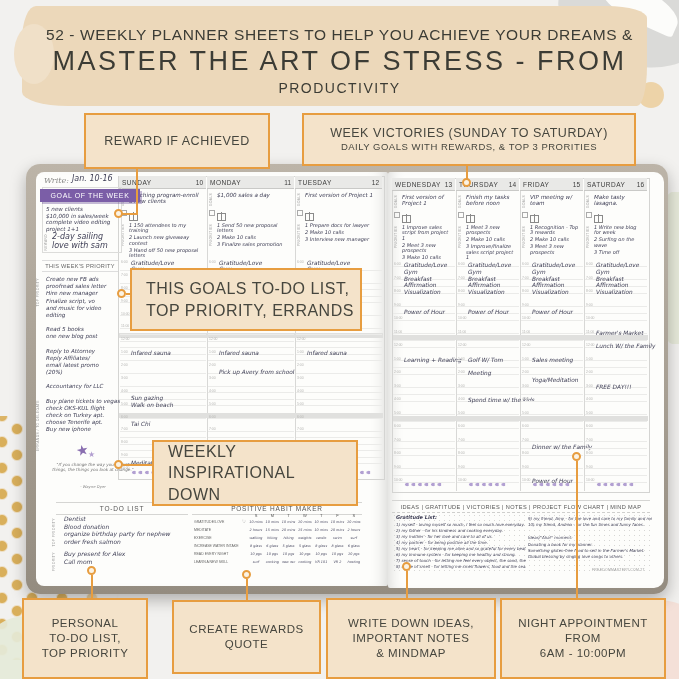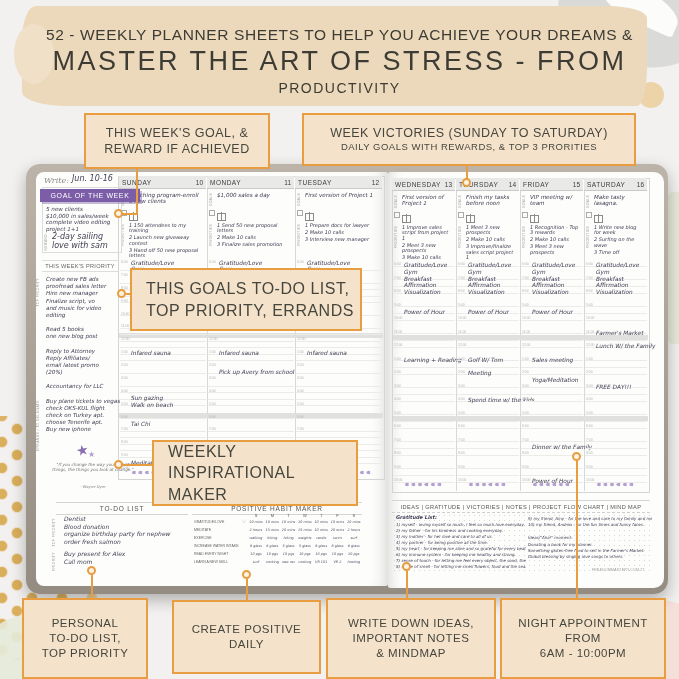--- a/index.html
+++ b/index.html
@@ -376,21 +376,21 @@
       <div class="hw" style="position: absolute; left: 596px; top: 262px; font-size: 5.8px; white-space: nowrap;">Gratitude/Love</div>
       <div class="hw" style="position: absolute; left: 596px; top: 268.75px; font-size: 5.8px; white-space: nowrap;">Gym</div>
       <div class="hw" style="position: absolute; left: 596px; top: 275.5px; font-size: 5.8px; white-space: nowrap;">Breakfast</div>
       <div class="hw" style="position: absolute; left: 596px; top: 282.25px; font-size: 5.8px; white-space: nowrap;">Affirmation</div>
       <div class="hw" style="position: absolute; left: 596px; top: 289px; font-size: 5.8px; white-space: nowrap;">Visualization</div>
       <div class="hw" style="position: absolute; left: 596px; top: 329.5px; font-size: 5.8px; white-space: nowrap;">Farmer's Market</div>
       <div class="hw" style="position: absolute; left: 596px; top: 343px; font-size: 5.8px; white-space: nowrap;">Lunch W/ the Family</div>
       <div class="hw" style="position: absolute; left: 596px; top: 383.5px; font-size: 5.8px; white-space: nowrap;">FREE DAY!!!</div>
       <div class="scal" style="position: absolute; left: 596px; top: 482px; width: 40px; height: 5px;"></div>
       <div style="position: absolute; left: 44px; top: 176px; font-size: 8px; font-style: italic; color: rgb(138, 138, 136); font-family: &quot;DejaVu Serif&quot;, serif;">Write:</div>
-      <div class="hw" style="position: absolute; left: 72px; top: 174px; font-size: 8px;">Jun. 10-16</div>
+      <div class="hw" style="position: absolute; left: 72px; top: 174px; font-size: 8px;">Jan. 10-16</div>
       <div style="position: absolute; left: 42px; top: 187px; width: 78px; height: 64px; border: 1px solid rgb(220, 220, 218);"></div>
       <div style="position: absolute; left: 40px; top: 189px; width: 100px; height: 13px; background: rgb(123, 94, 167); color: rgb(255, 255, 255); font-size: 7px; letter-spacing: 0.6px; text-align: center; line-height: 13px; box-shadow: rgba(90, 60, 140, 0.35) 2px 2px 0px;">GOAL OF THE WEEK</div>
       <div class="hw" style="position: absolute; left: 46px; top: 206px; font-size: 5.6px; white-space: nowrap;">5 new clients</div>
       <div class="hw" style="position: absolute; left: 46px; top: 212.6px; font-size: 5.6px; white-space: nowrap;">$10,000 in sales/week</div>
       <div class="hw" style="position: absolute; left: 46px; top: 219.2px; font-size: 5.6px; white-space: nowrap;">complete video editing</div>
       <div class="hw" style="position: absolute; left: 46px; top: 225.8px; font-size: 5.6px; white-space: nowrap;">project 1+1</div>
       <div class="vl pp" style="position: absolute; left: 44px; top: 234px; font-size: 3.2px;">REWARD</div>
       <div class="hw" style="position: absolute; left: 52px; top: 232px; font-size: 8px; white-space: nowrap;">2-day sailing</div>
       <div class="hw" style="position: absolute; left: 52px; top: 241px; font-size: 8px; white-space: nowrap;">love with sam</div>
       <div class="pp" style="position: absolute; left: 42px; top: 260px; width: 76px; border-top: 1px solid rgb(221, 221, 221); border-bottom: 1px solid rgb(221, 221, 221); font-size: 5.6px; text-align: center; padding: 2px 0px; color: rgb(102, 102, 102); letter-spacing: 0.3px;">THIS WEEK'S PRIORITY</div>
@@ -516,43 +516,42 @@
       <div class="circ" style="position: absolute; left: 462px; top: 178px;"></div>
       <div class="circ" style="position: absolute; left: 117px; top: 289px;"></div>
       <div class="circ" style="position: absolute; left: 114px; top: 460px;"></div>
       <div class="circ" style="position: absolute; left: 87px; top: 566px;"></div>
       <div class="circ" style="position: absolute; left: 242px; top: 570px;"></div>
       <div class="circ" style="position: absolute; left: 402px; top: 562px;"></div>
       <div class="circ" style="position: absolute; left: 572px; top: 452px;"></div>
     </div>
 
   <div class="co" style="left:84px;top:113px;width:182px;height:52px;font-size:12.5px;">
-    <span>THIS WEEK'S GOAL, &amp;</span>
     <span>REWARD IF ACHIEVED</span>
   </div>
   <div class="co" style="left:302px;top:113px;width:330px;height:49px;font-size:12.5px;">
     <span>WEEK VICTORIES (SUNDAY TO SATURDAY)</span>
     <span style="font-size:9.5px;">DAILY GOALS WITH REWARDS, &amp; TOP 3 PRORITIES</span>
   </div>
   <div class="co" style="left:130px;top:268px;width:232px;height:63px;font-size:16px;align-items:flex-start;padding-left:14px;box-sizing:border-box;text-align:left;">
     <span>THIS GOALS TO-DO LIST,</span>
     <span>TOP PRIORITY, ERRANDS</span>
   </div>
   <div class="co" style="left:152px;top:440px;width:206px;height:66px;font-size:16px;align-items:flex-start;padding-left:14px;box-sizing:border-box;text-align:left;">
     <span>WEEKLY INSPIRATIONAL</span>
-    <span>MAKER</span>
+    <span>DOWN</span>
   </div>
   <div class="co" style="left:22px;top:598px;width:122px;height:77px;font-size:11.5px;">
     <span>PERSONAL</span>
     <span>TO-DO LIST,</span>
     <span>TOP PRIORITY</span>
   </div>
   <div class="co" style="left:172px;top:600px;width:145px;height:70px;font-size:11.5px;">
-    <span>CREATE POSITIVE</span>
-    <span>DAILY</span>
+    <span>CREATE REWARDS</span>
+    <span>QUOTE</span>
   </div>
   <div class="co" style="left:326px;top:598px;width:166px;height:77px;font-size:11.5px;">
     <span>WRITE DOWN IDEAS,</span>
     <span>IMPORTANT NOTES</span>
     <span>&amp; MINDMAP</span>
   </div>
   <div class="co" style="left:500px;top:598px;width:162px;height:77px;font-size:11.5px;">
     <span>NIGHT APPOINTMENT</span>
     <span>FROM</span>
     <span>6AM - 10:00PM</span>

